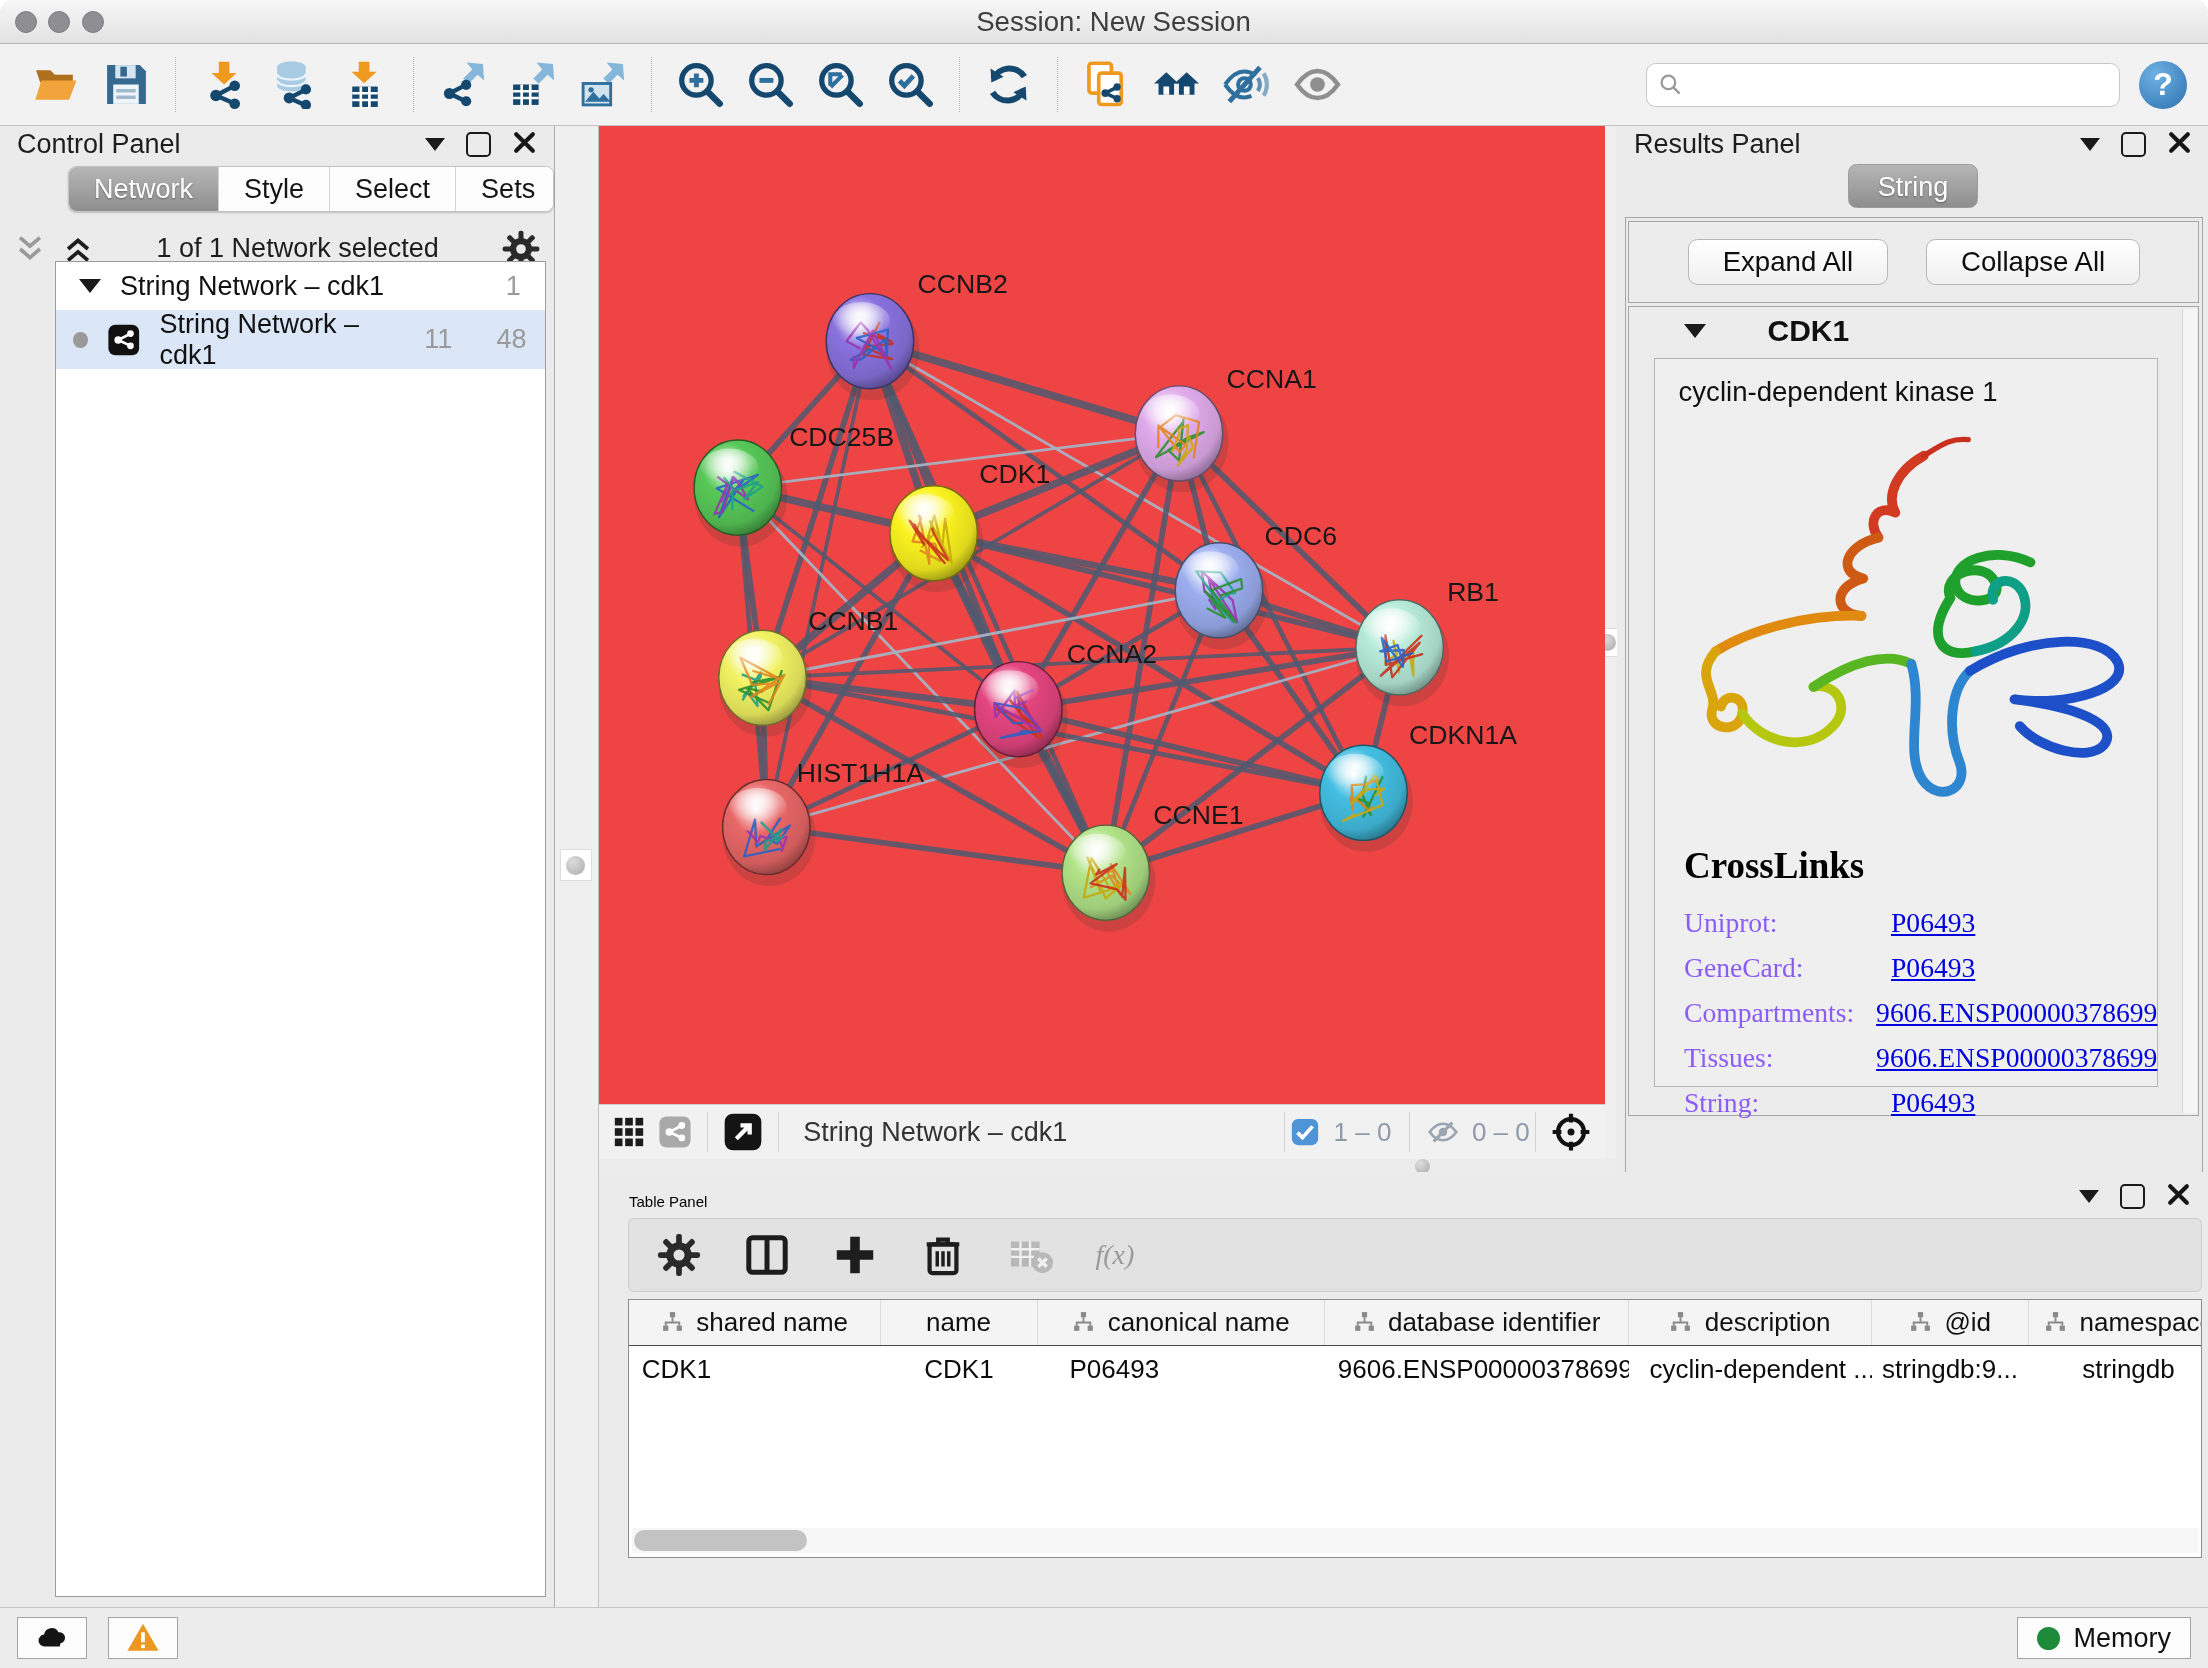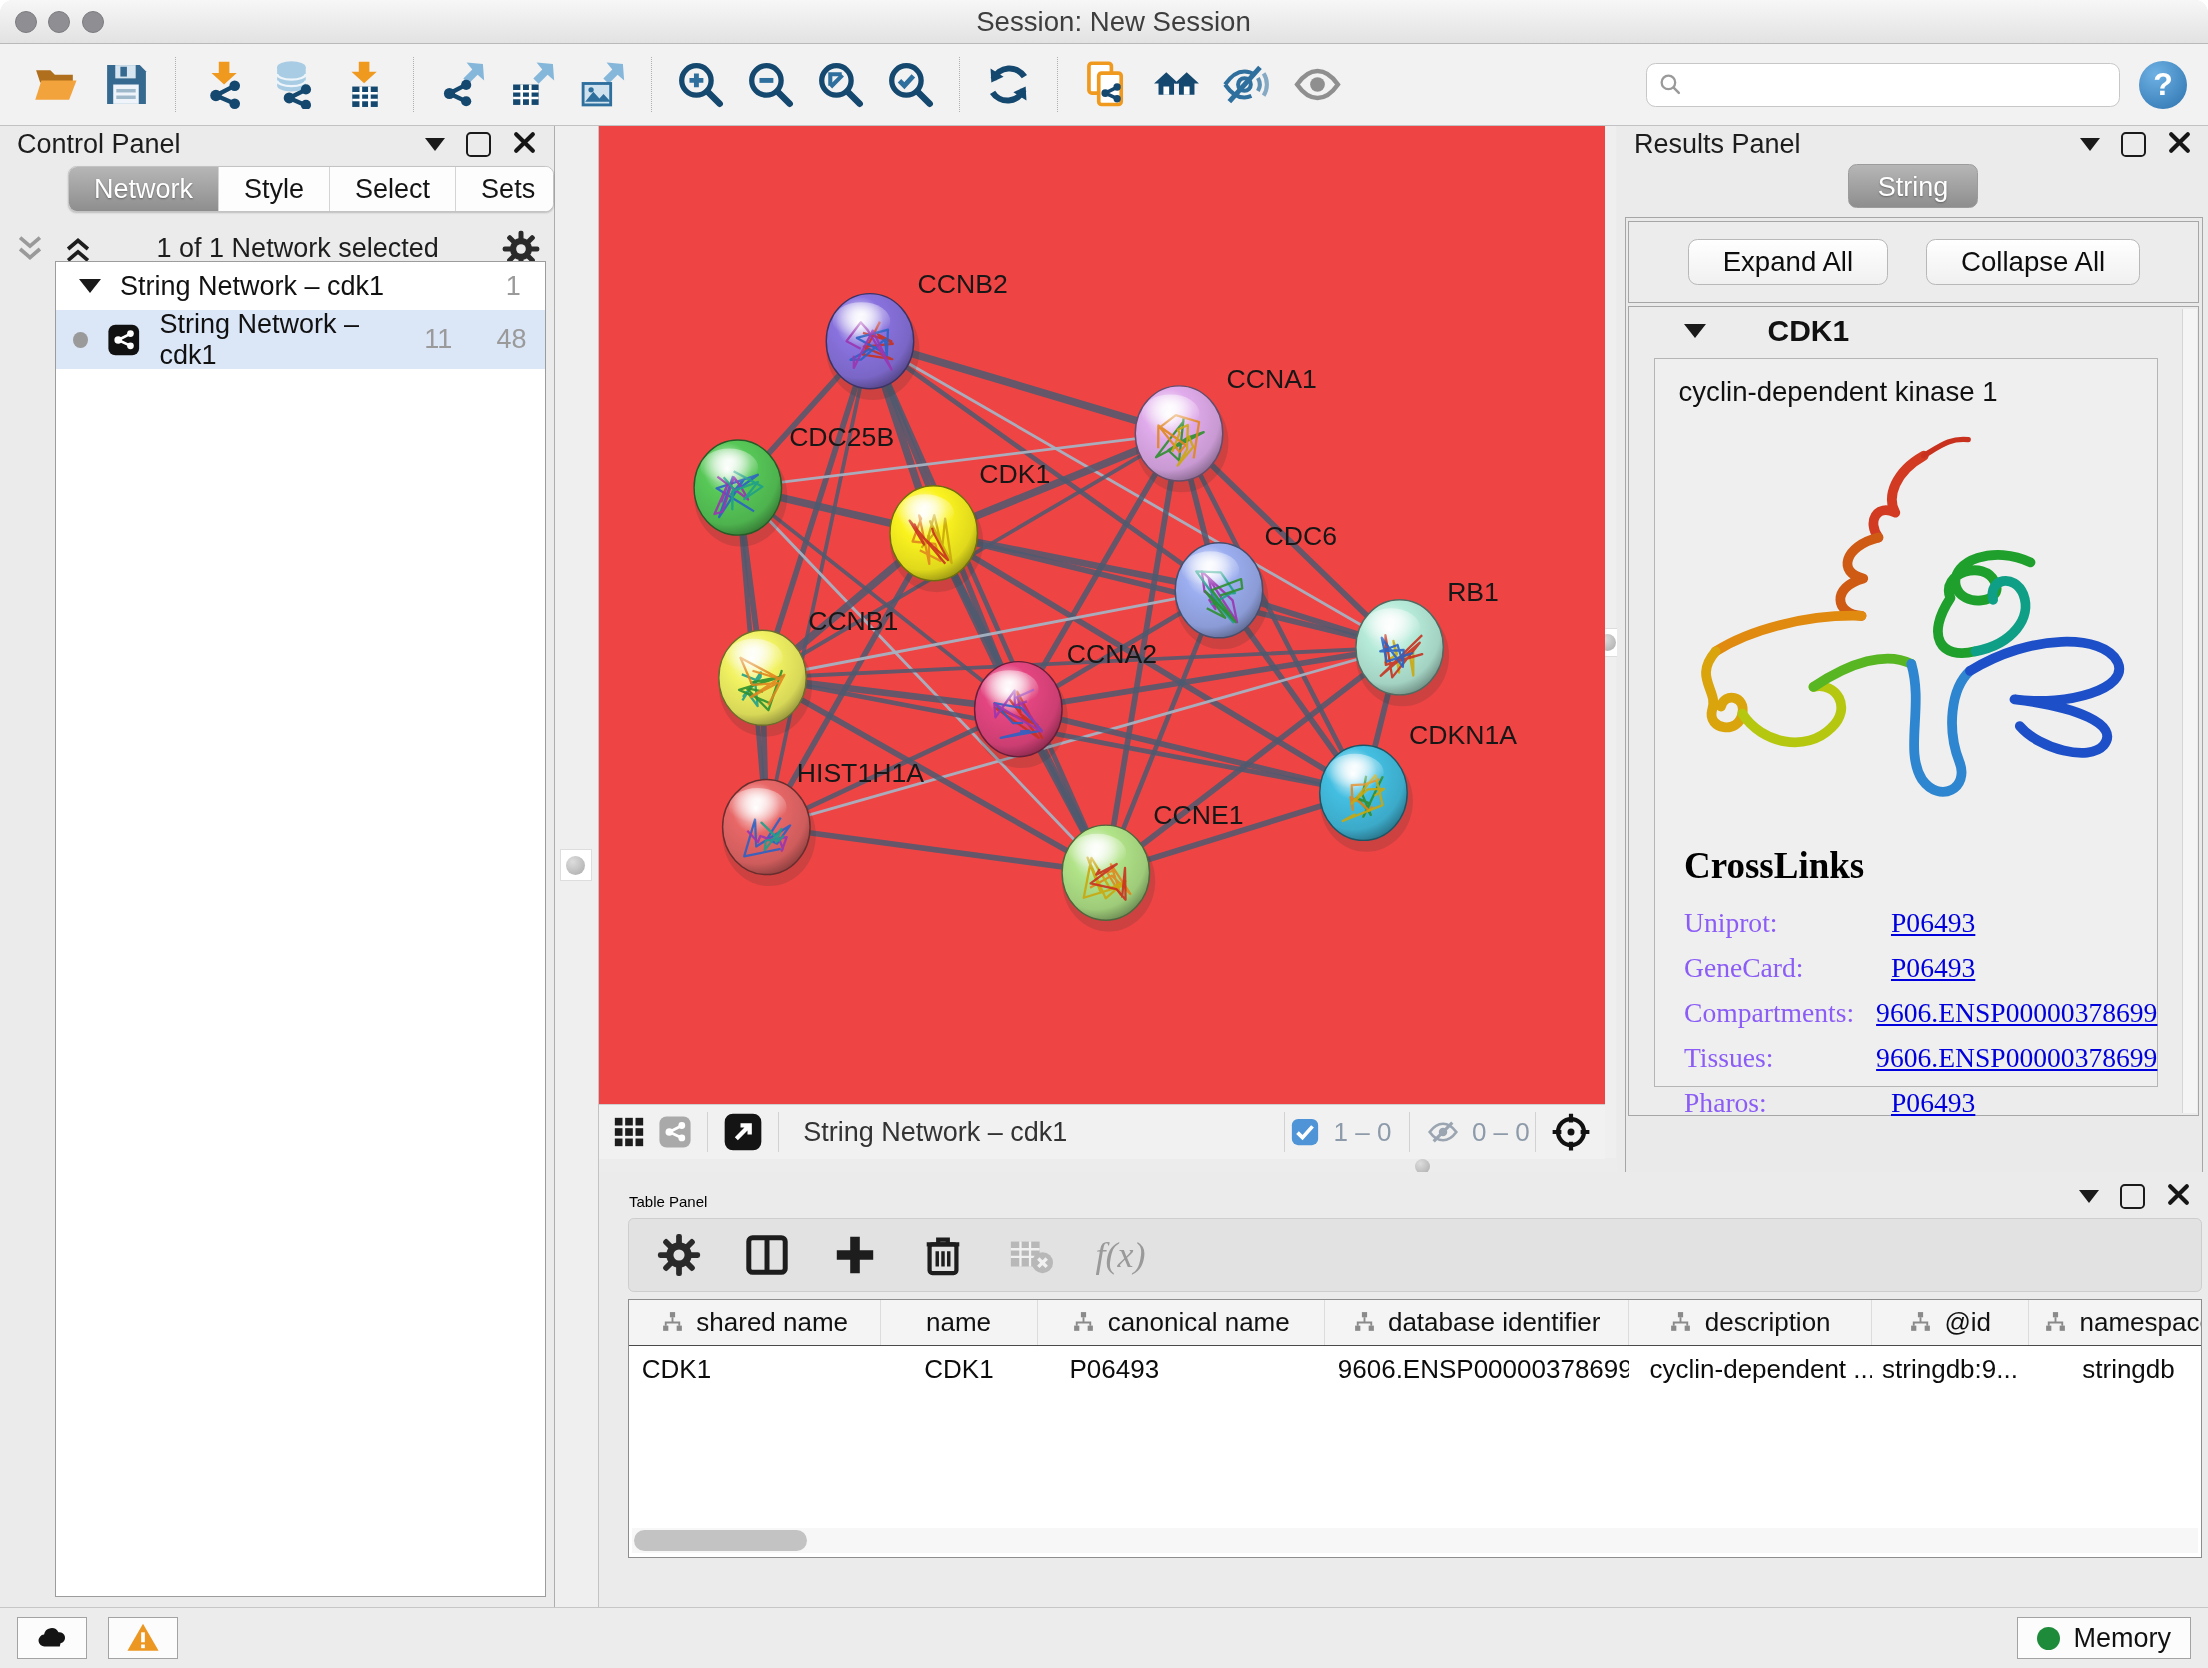--- a/index.html
+++ b/index.html
@@ -114,21 +114,21 @@
   .rp-clrow { display:flex; font-size:27.6px; line-height:45px; }
   .rp-clrow .cl-lbl { width:207px; color:#8b5cf6; }
   .rp-clrow a { color:#0000dd; text-decoration:underline; }
 
   
   .table-panel { position:absolute; left:599px; top:1172px; width:1609px; height:436px; background:#ebebeb; }
   .tp-head { height:38px; display:flex; align-items:flex-end; padding:5.7px 17px 0 30px; }
   .tp-toolbar { margin:7.6px 5.7px 0 28.5px; height:74px; background:#e2e2e2; border:1px solid #cdcdcd;
                 border-radius:5.7px; display:flex; align-items:center; gap:42px; padding-left:27px; }
   .tp-toolbar svg { width:46px; height:46px; }
-  .tp-fx { font-family:"Liberation Serif", serif; font-style:italic; font-size:36px; color:#9a9a9a; }
+  .tp-fx { font-family:"Liberation Serif", serif; font-style:italic; font-size:28px; color:#9a9a9a; }
   .tp-table { margin:7.6px 5.7px 0 28.5px; height:259px; background:#fff; border:1px solid #8d8d8d;
               position:relative; overflow:hidden; }
   .t-hrow { display:flex; height:46px; background:#f4f4f4; border-bottom:1.9px solid #4a4a4a;text-align:center; }
   .t-hcell { display:flex; align-items:center; justify-content:center; gap:11.4px; font-size:26px; color:#111;
              border-right:1px solid #dcdcdc; overflow:hidden; white-space:nowrap; flex:none; }
   .t-hcell svg { width:25px; height:25px; flex:none; }
   .t-drow { display:flex; height:46px; }
   .t-dcell { display:flex; align-items:center; font-size:26px; color:#0c0c0c; padding:0 13.3px;
              overflow:hidden; white-space:nowrap; flex:none; }
   .t-dcell.c-center { justify-content:center; }
@@ -724,21 +724,21 @@
             </div>
             <div class="rp-clrow">
               <div class="cl-lbl">Compartments:</div>
               <a href="#">9606.ENSP00000378699</a>
             </div>
             <div class="rp-clrow">
               <div class="cl-lbl">Tissues:</div>
               <a href="#">9606.ENSP00000378699</a>
             </div>
             <div class="rp-clrow">
-              <div class="cl-lbl">Pharos:</div>
+              <div class="cl-lbl">String:</div>
               <a href="#">P06493</a>
             </div>
           </div>
         </div>
         <div class="rp-vtrack"></div>
       </div>
     </div>
   </div>
 
   <div class="table-panel">

